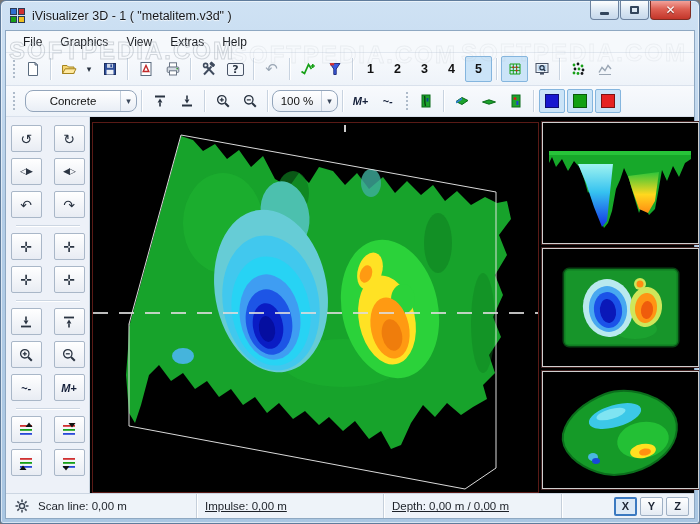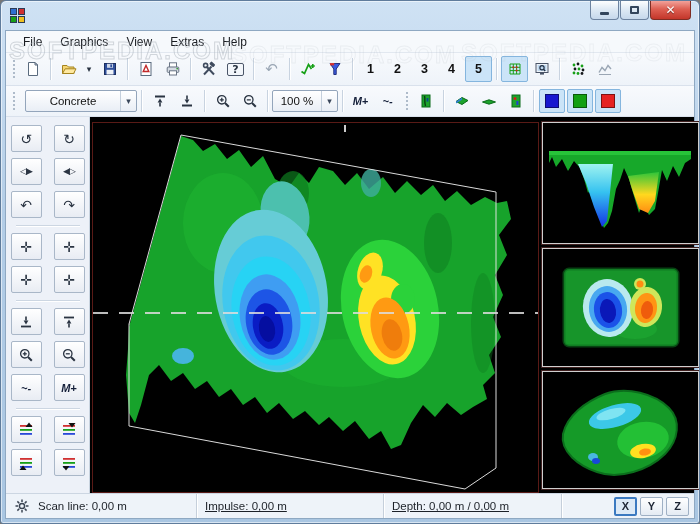--- a/index.html
+++ b/index.html
@@ -34,21 +34,21 @@
   .tb2{height:31px;}
   .grip{width:5px;height:22px;margin:0 3px;background-image:radial-gradient(circle,#aebbca 1px,transparent 1.2px);background-size:4px 4px;background-position:1px 1px;}
   .vsep{width:1px;height:22px;background:#c8d3e0;box-shadow:1px 0 0 #fff;margin:0 4px;}
   .tbtn{min-width:27px;height:26px;display:flex;align-items:center;justify-content:center;border:1px solid transparent;border-radius:2px;padding:0 3px;cursor:default;}
   .tbtn.selected{background:#cbe4f8;border-color:#84b5de;}
   .tbtn.small{min-width:14px;padding:0;}
   .num{font-size:12.5px;font-weight:bold;color:#111;}
   .glyph{font-family:"DejaVu Sans",sans-serif;font-size:13px;color:#2a3442;line-height:1;}
   .glyph.gray{color:#9aa6b4;}
   .gain{font-size:11px;font-weight:bold;color:#15203a;font-style:italic;}
-  .combo{display:flex;align-items:center;background:linear-gradient(#ffffff,#e9eef5);border:1px solid #93a5bb;height:22px;border-radius:2px;font-size:11.5px;color:#111;}
+  .combo{display:flex;align-items:center;background:linear-gradient(#ffffff,#e9eef5);border:1px solid #93a5bb;height:22px;border-radius:8px;font-size:11.5px;color:#111;}
   .combo .cval{flex:1;text-align:center;padding:0 4px;}
   .combo .caret{width:16px;align-self:stretch;display:flex;align-items:center;justify-content:center;border-left:1px solid #c4cfdc;font-size:9px;color:#39465a;font-family:"DejaVu Sans",sans-serif;}
   .combo.material{width:112px;margin-left:6px;}
   .combo.zoom{width:66px;}
   .swatch-btn{width:26px;height:24px;display:flex;align-items:center;justify-content:center;background:#cbe4f8;border:1px solid #84b5de;border-radius:2px;margin:0 1px;}
   .swatch{width:14px;height:14px;border:1px solid rgba(0,0,0,.45);}
   
   .client{flex:1;position:relative;background:#000;}
   .side-panel{position:absolute;left:0;top:0;bottom:0;width:84px;background:#edf1f8;border-right:1px solid #c9d4e0;padding-top:5px;}
   .sgrid{display:flex;flex-wrap:wrap;width:78px;margin:0 auto;justify-content:space-between;padding:0 2px;}
@@ -253,20 +253,21 @@
 
 <div class="window">
 
   <div class="titlebar">
     <span class="app-icon">
       <span style="background:#2f6fd0"></span>
         <span style="background:#d03030"></span>
       <span style="background:#18a018"></span>
         <span style="background:#f0c020"></span>
     </span>
+    <span class="title-text">iVisualizer 3D - 1 ( "metalitem.v3d" )</span>
     <span class="win-controls">
       <span class="wbtn">
           <span class="dash"></span>
         </span>
       <span class="wbtn">
           <span class="box"></span>
         </span>
       <span class="wbtn close">
           <span class="x">✕</span>
         </span>

